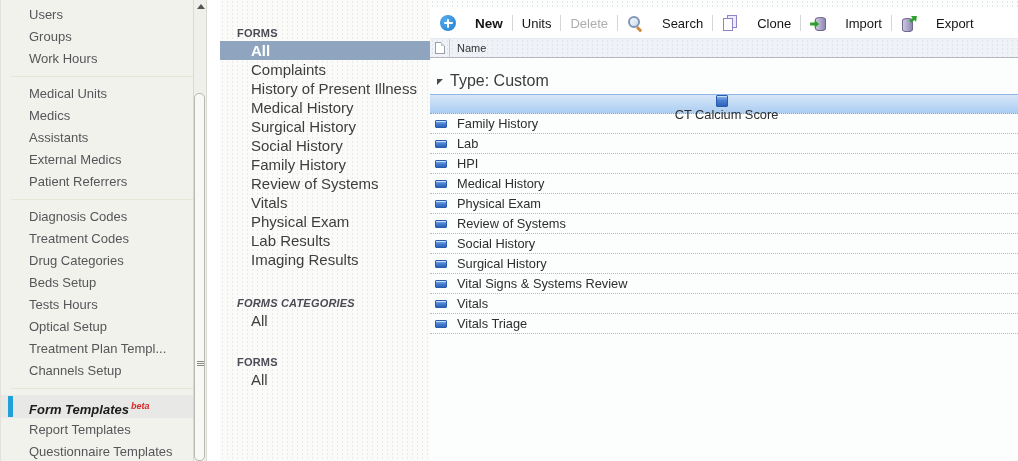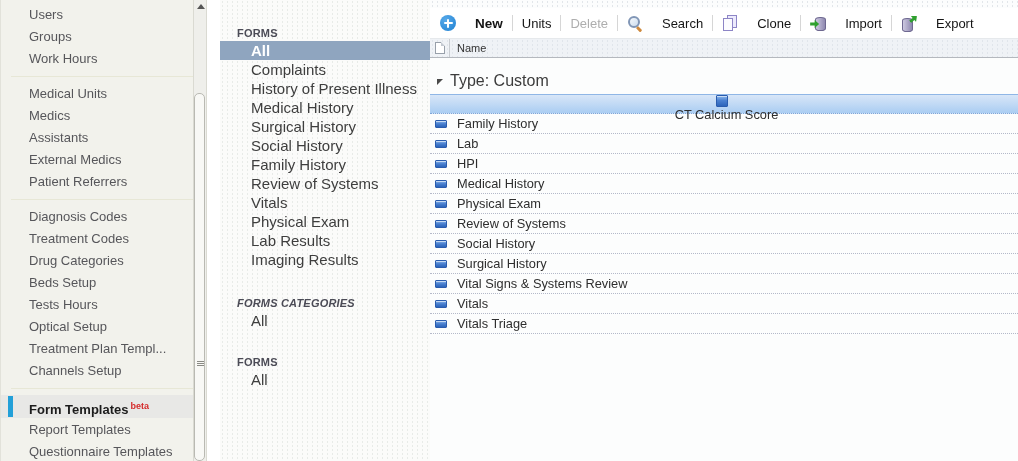--- a/index.html
+++ b/index.html
@@ -9,21 +9,21 @@
   *{box-sizing:border-box;}
   html,body{margin:0;padding:0;}
   body{
     width:1018px;height:461px;position:relative;overflow:hidden;background:#fff;
     font-family:"Liberation Sans","DejaVu Sans",sans-serif;
   }
   
   .sidebar{position:absolute;left:0;top:0;width:207px;height:461px;background:#f2f2ec;border-left:1px solid #e2e2da;}
   .sidebar-groups{padding-top:4px;}
   .sitem{height:22px;line-height:22px;padding-left:28px;font-size:13px;color:#56565a;cursor:pointer;white-space:nowrap;}
-  .sitem.sel{position:relative;height:23px;line-height:23px;background:#e8e8e6;color:#1c1c1c;font-weight:bold;margin:1px 0;}
+  .sitem.sel{position:relative;height:23px;line-height:23px;background:#e8e8e6;color:#1c1c1c;font-weight:bold;margin:1px 0;font-style:italic;}
   .sitem.sel::before{content:"";position:absolute;left:7px;top:1px;bottom:1px;width:5px;background:var(--accent);}
   .sbadge{color:var(--beta);font-size:9px;font-weight:bold;margin-left:2px;vertical-align:super;}
   .sdivider{height:1px;background:#e7e7d6;margin:6px 10px;}
   .sscroll{position:absolute;right:0;top:0;width:14px;height:461px;background:#efefeb;border-left:1px solid #dadad2;border-right:1px solid #dadad2;}
   .sarrow{position:absolute;top:4px;left:3px;width:0;height:0;border-left:4px solid transparent;border-right:4px solid transparent;border-bottom:5px solid #555;}
   .sthumb{position:absolute;top:93px;left:0px;width:11px;height:368px;background:#f8f8f5;border:1px solid #b9b9b2;border-radius:5px;}
   .grip{position:absolute;top:266px;left:2px;width:7px;}
   .grip i{display:block;height:1px;background:#8a8a84;margin:1px 0;}
   
   .navpanel{position:absolute;left:220px;top:0;width:210px;height:461px;background-color:#fbfbfa;

